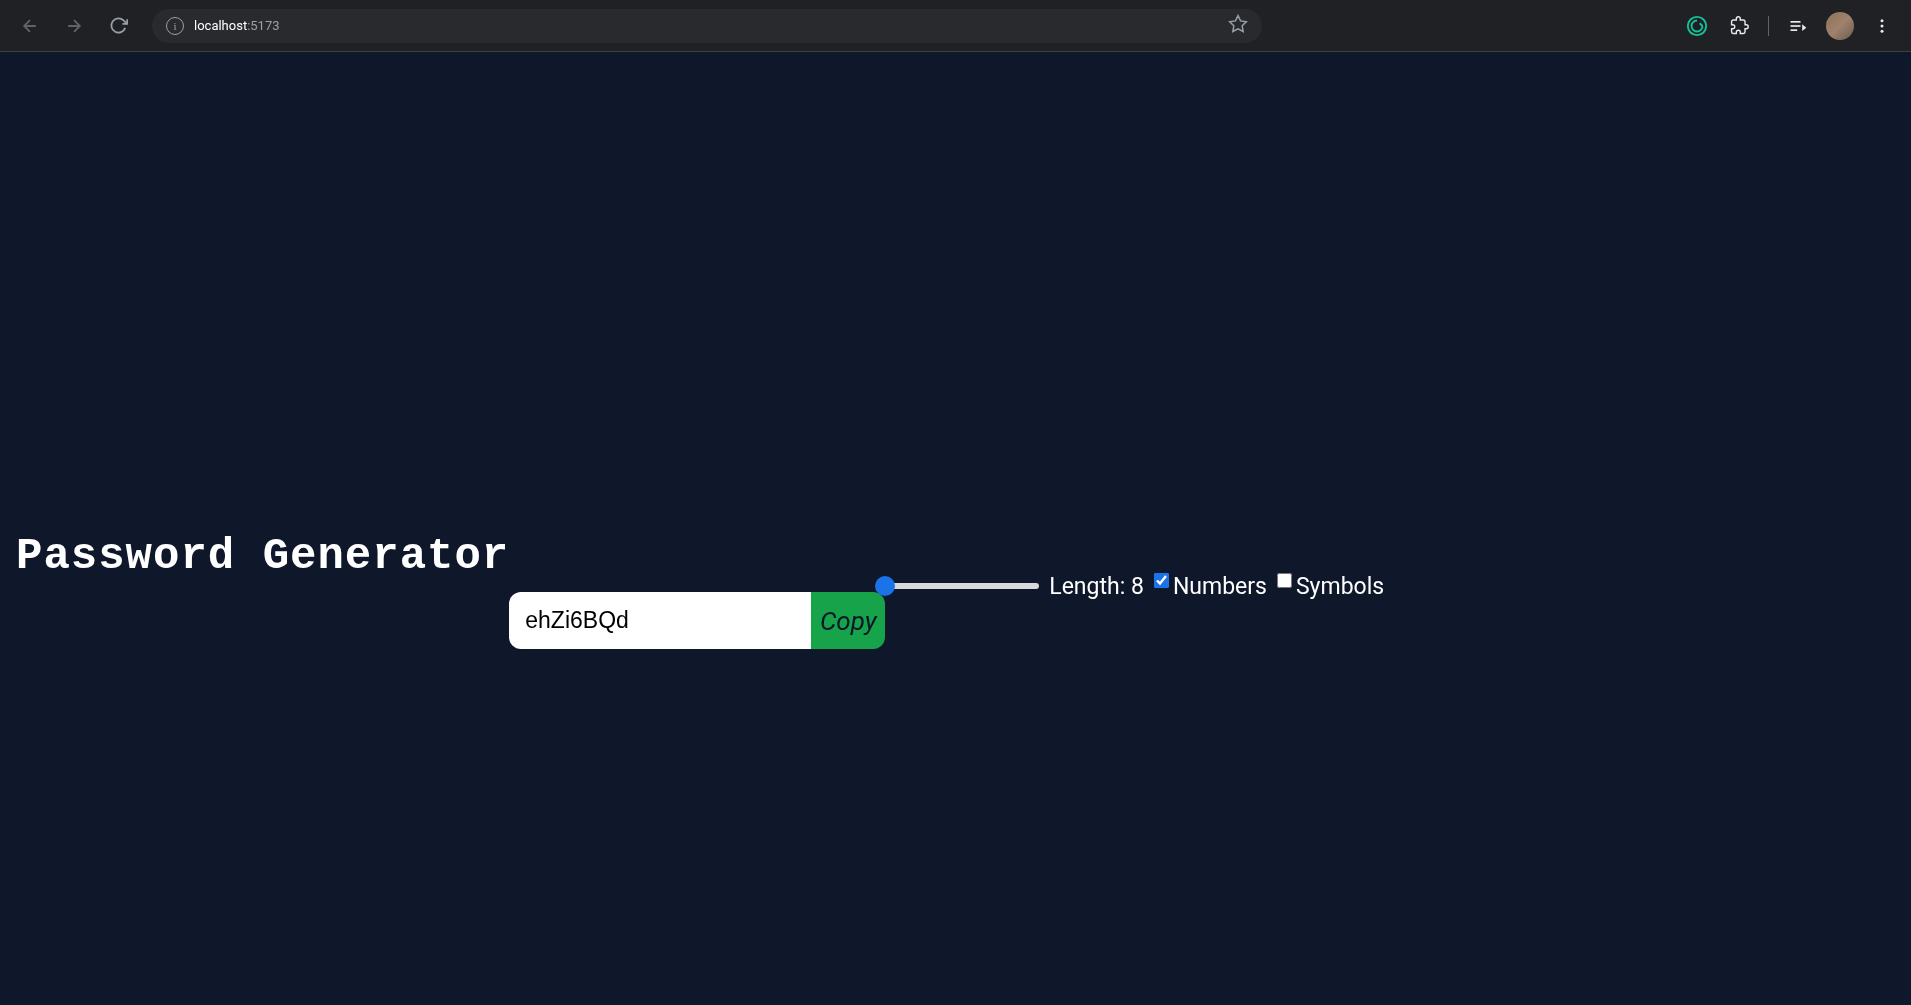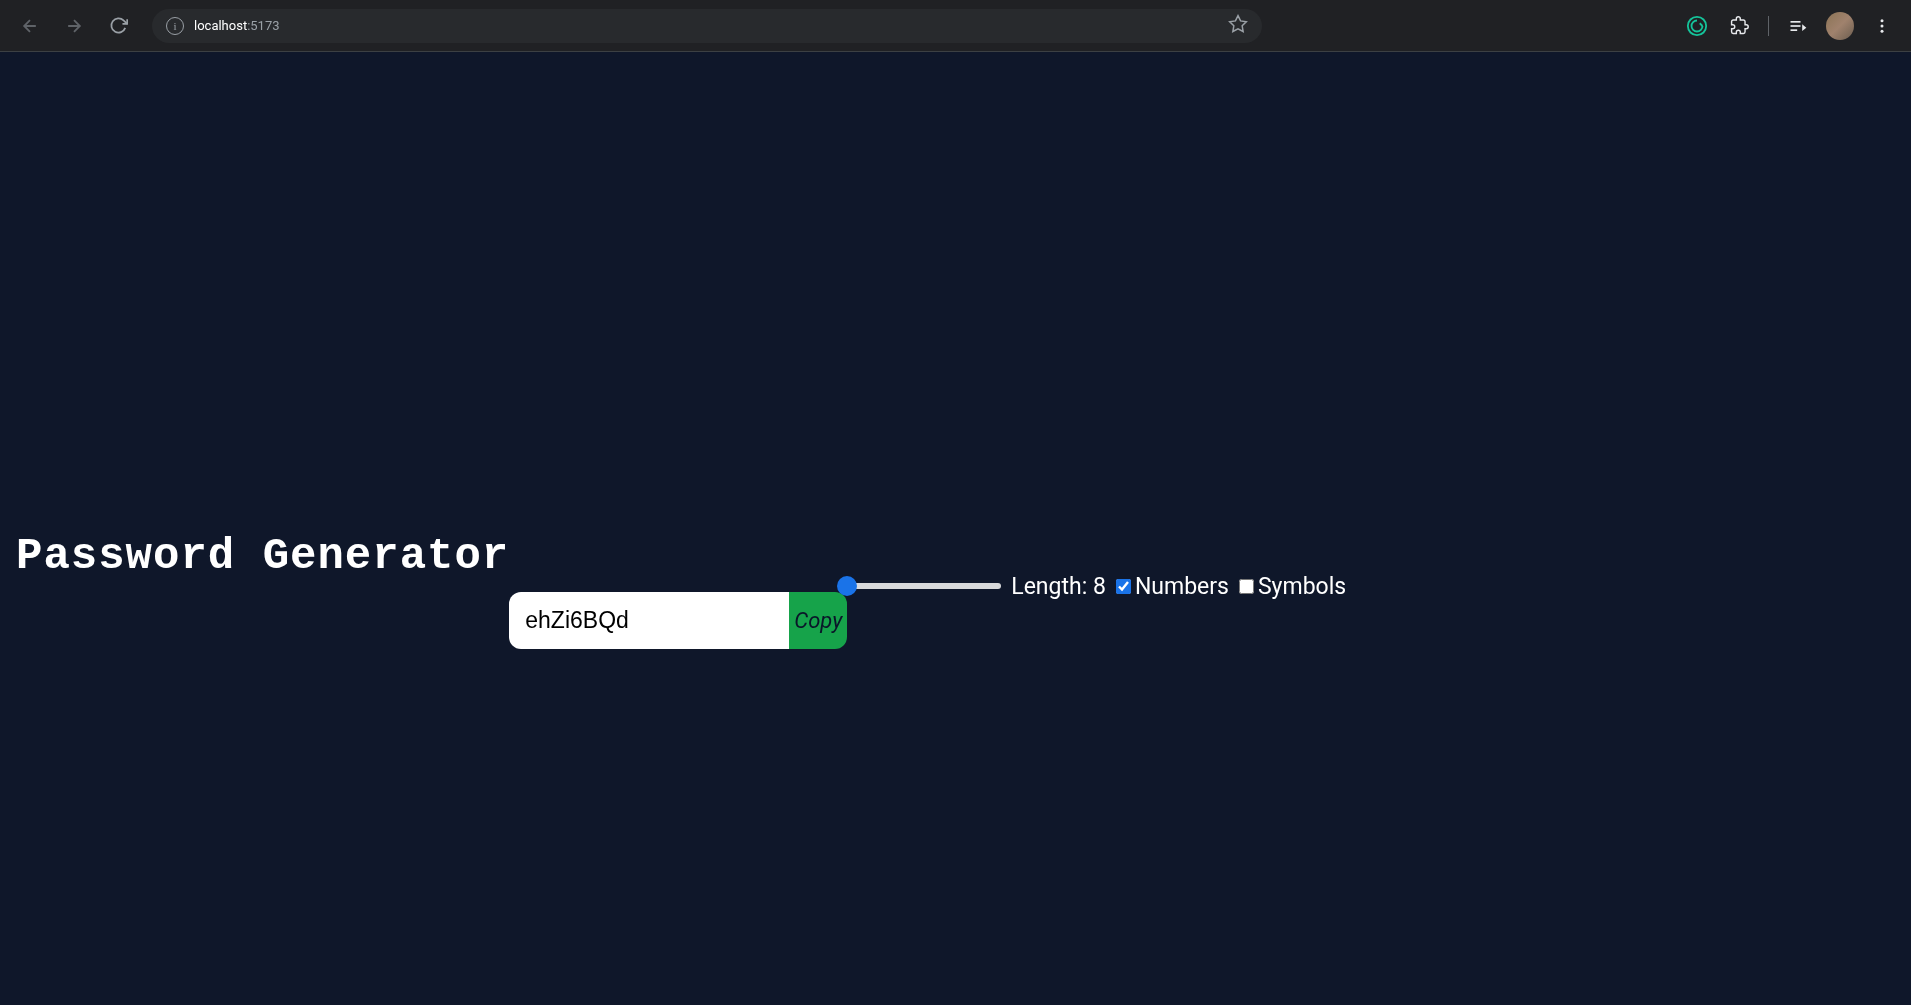--- a/index.html
+++ b/index.html
@@ -119,39 +119,39 @@
       letter-spacing: 1px;
     }
 
     .password-row {
       margin-top: 130px;
       display: flex;
       align-items: stretch;
     }
 
     .password-input {
-      width: 280px;
+      width: 302px;
       height: 57px;
       background: #ffffff;
       border: none;
       border-radius: 12px 0 0 12px;
       padding: 0 16px;
       font-size: 23px;
       color: #000000;
       outline: none;
     }
 
     .copy-button {
-      width: 58px;
+      width: 74px;
       height: 57px;
       background: #16a34a;
       border: none;
       border-radius: 0 12px 12px 0;
       color: #0a1629;
-      font-size: 22px;
+      font-size: 26px;
       font-style: italic;
       cursor: pointer;
       font-family: -apple-system, BlinkMacSystemFont, "Segoe UI", Roboto, sans-serif;
     }
 
     .controls-row {
       margin-top: 61px;
       display: flex;
       align-items: center;
       gap: 10px;
@@ -189,21 +189,21 @@
       cursor: pointer;
       border: none;
     }
 
     .length-label {
       color: #ffffff;
     }
 
     .checkbox-group {
       display: flex;
-      align-items: center;
+      align-items: flex-start;
       gap: 4px;
     }
 
     .checkbox-group input[type="checkbox"] {
       width: 15px;
       height: 15px;
       cursor: pointer;
       accent-color: #1a73e8;
     }
 

